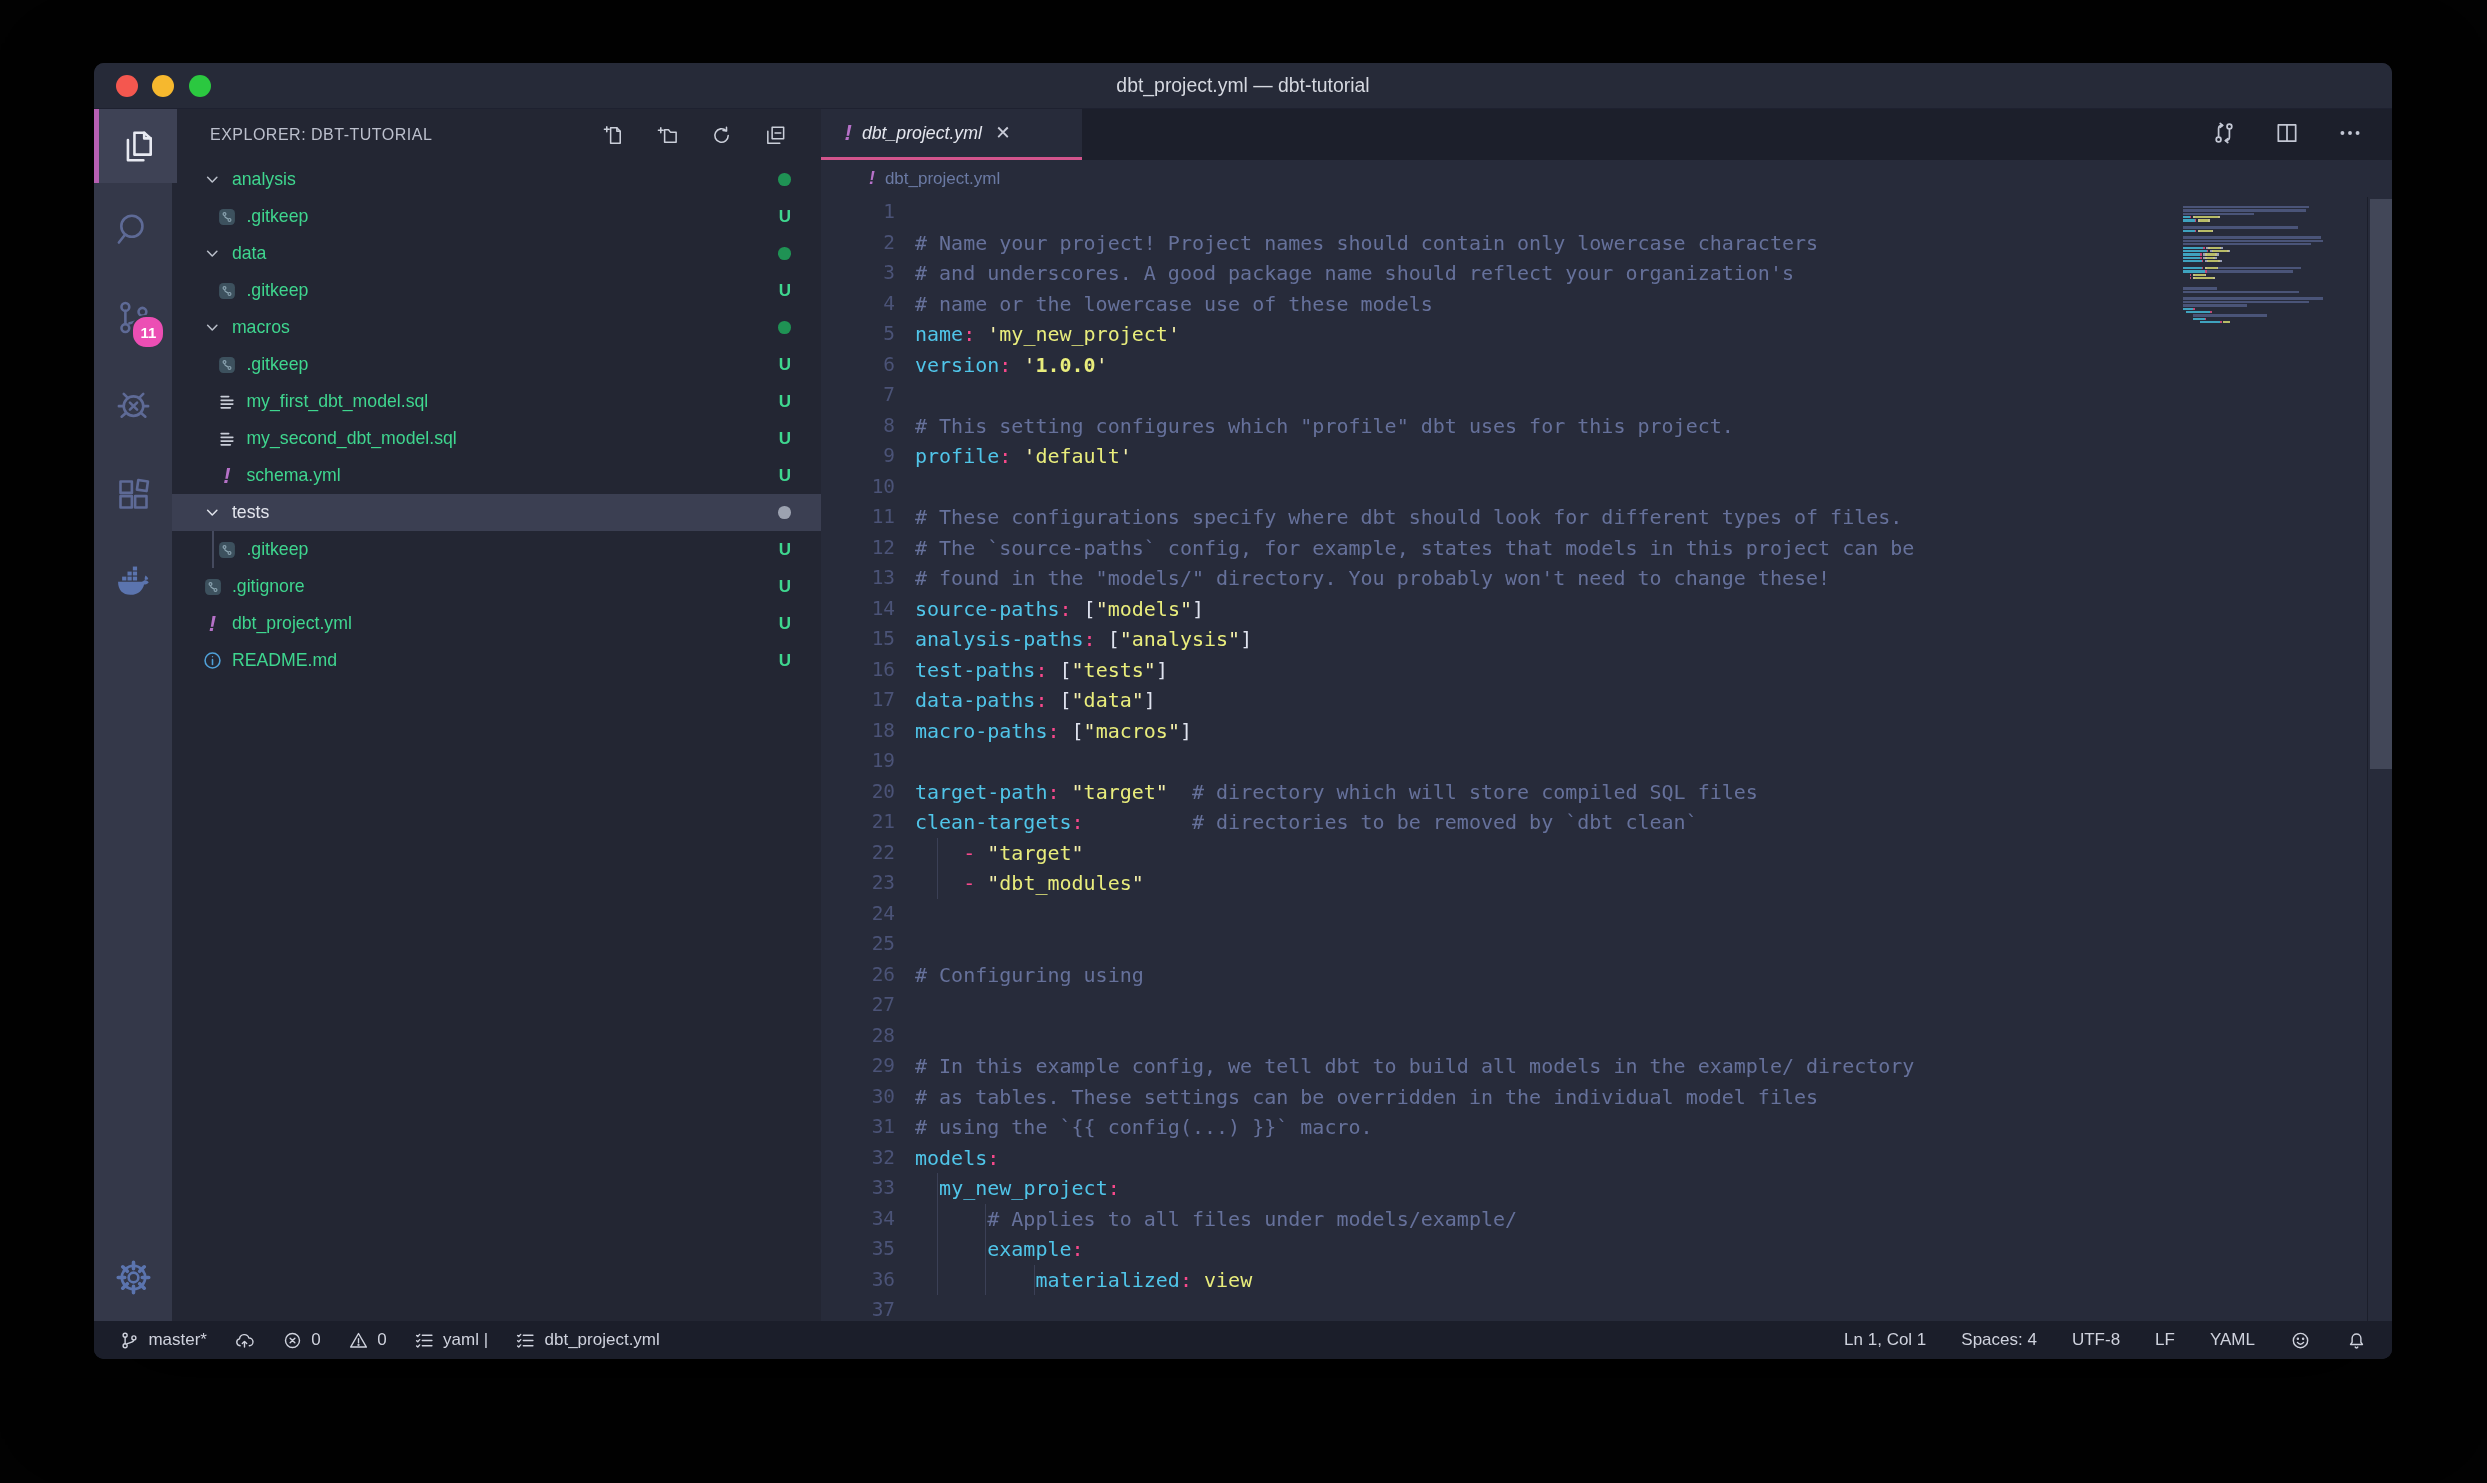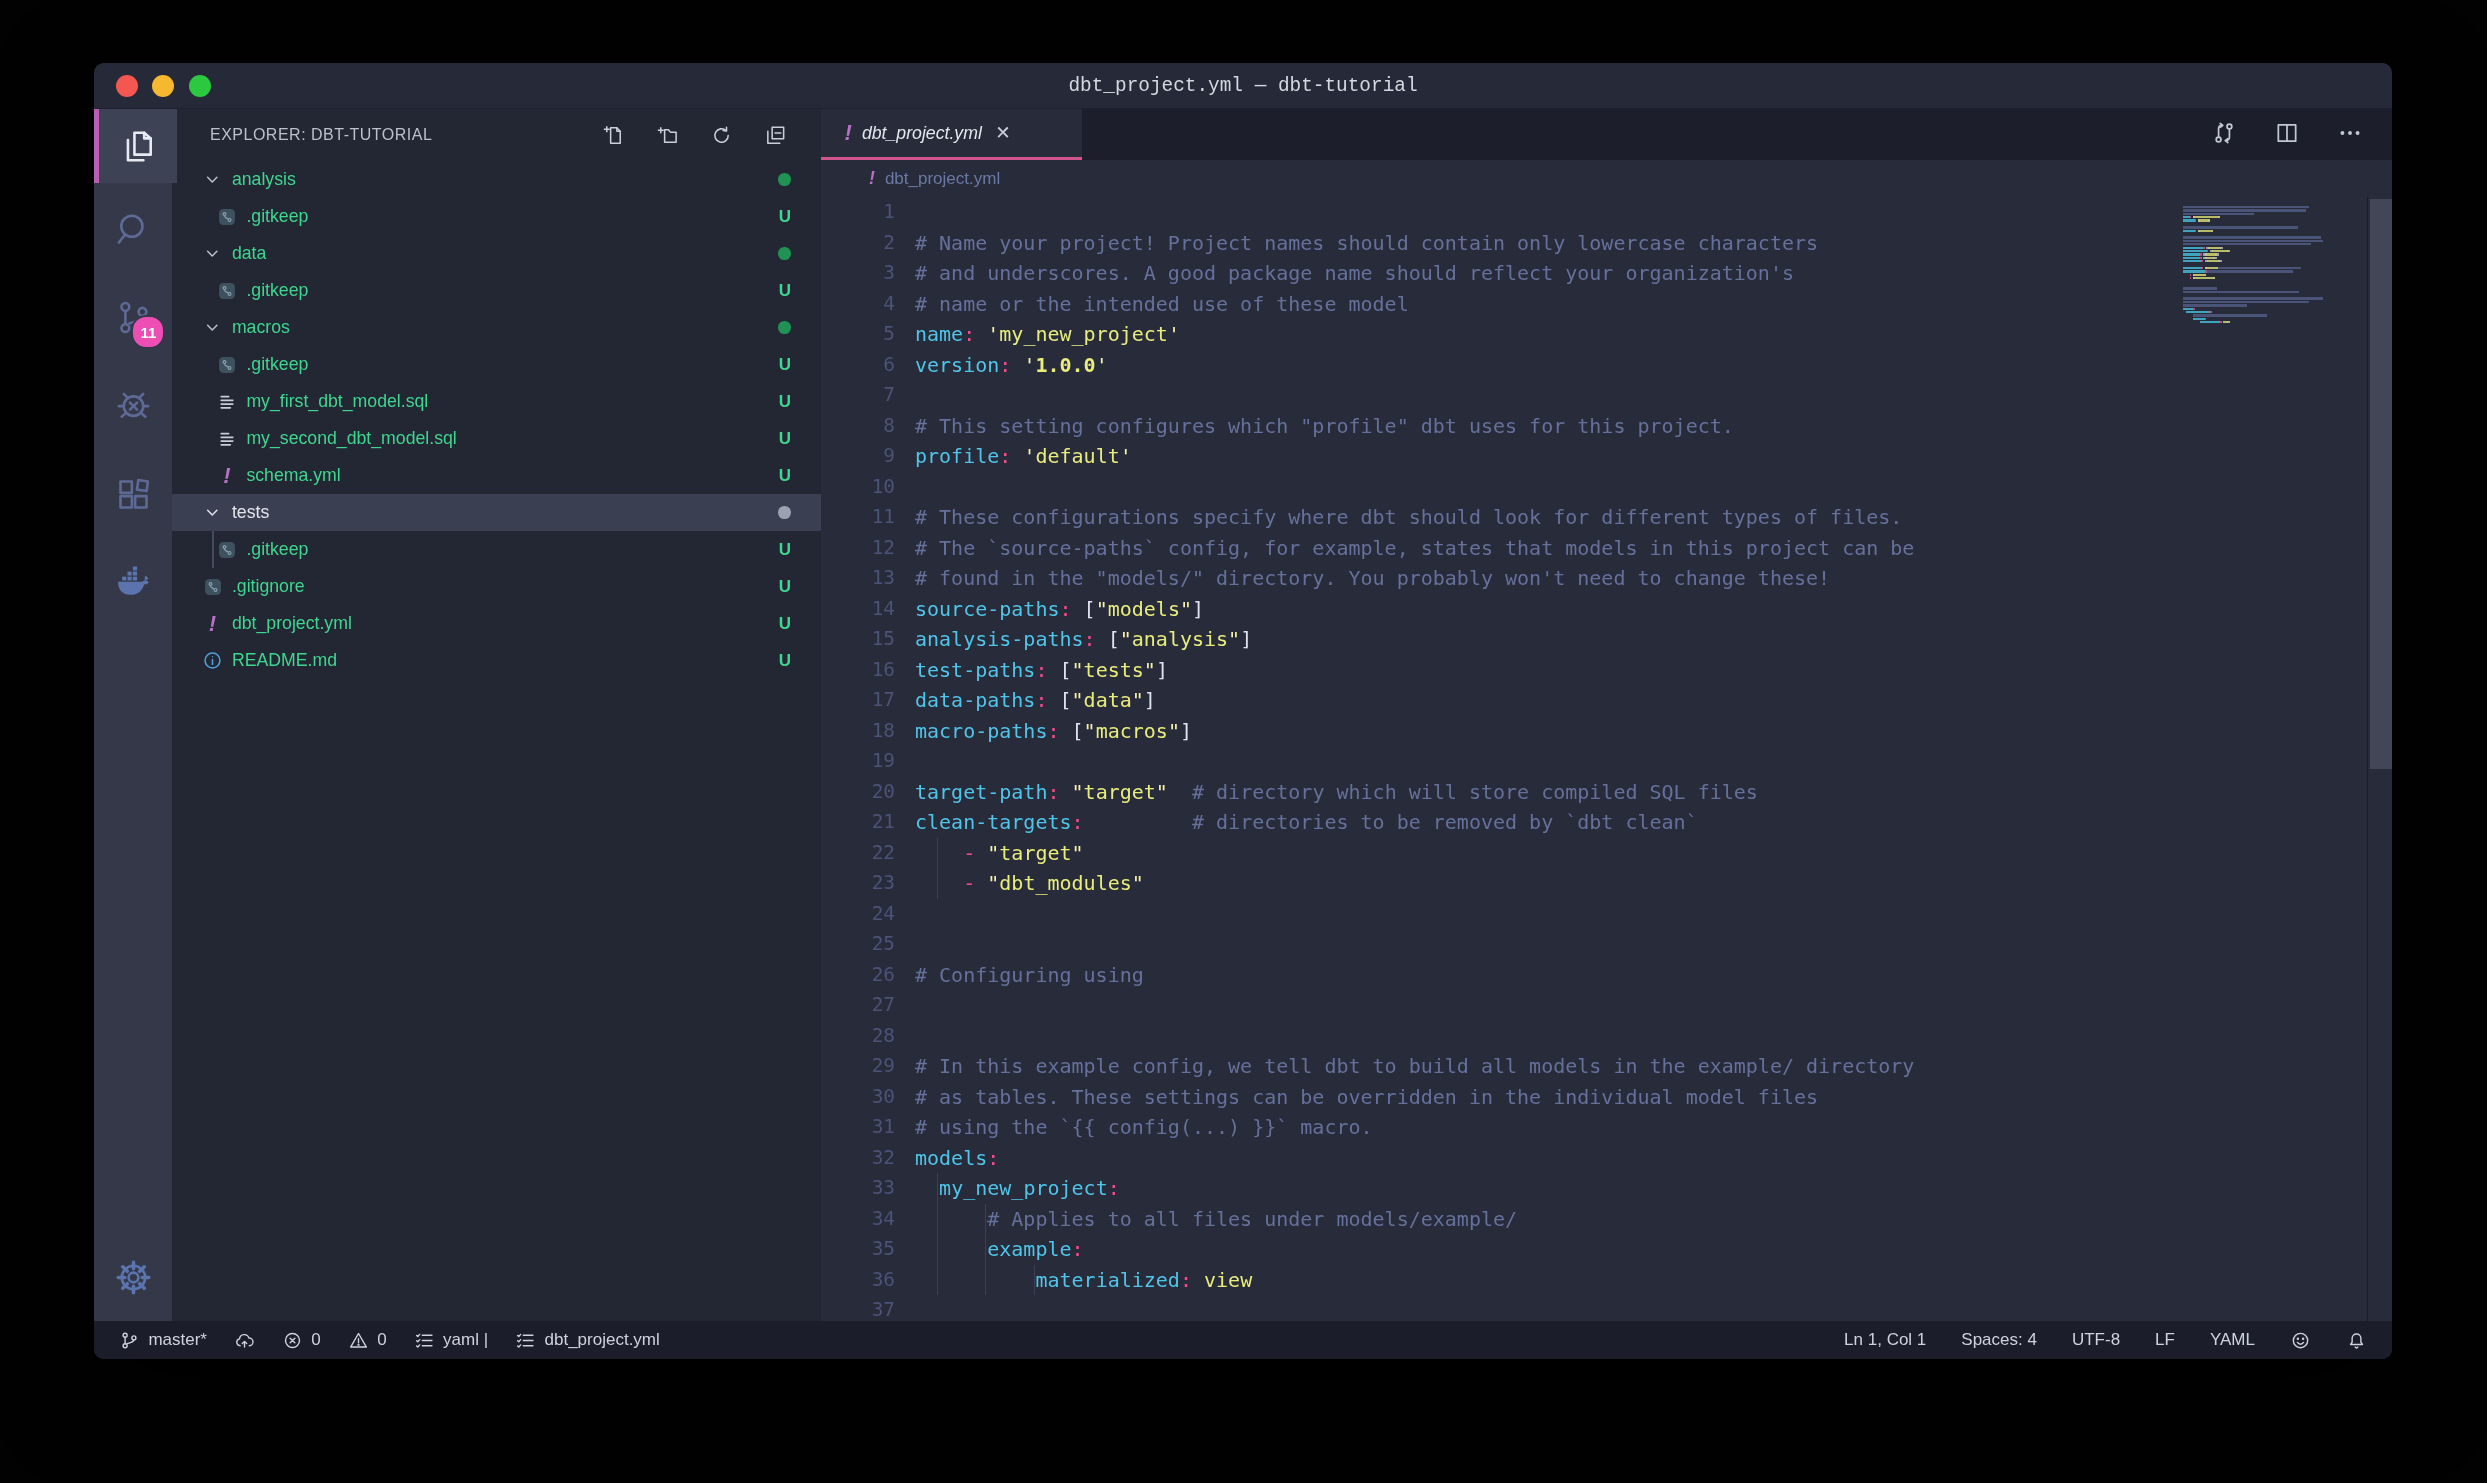--- a/index.html
+++ b/index.html
@@ -1,19 +1,19 @@
 <!DOCTYPE html>
 <html style="font-size:13.5px"><head>
 <meta charset="utf-8">
 <style>
   html,body{margin:0;padding:0;}
   body{width:2487px;height:1484px;background:#020202;font-family:"Liberation Sans",sans-serif;position:relative;overflow:hidden;}
   .window{position:absolute;left:94px;top:63px;width:2298px;height:1296px;background:#262A38;border-radius:10px;overflow:hidden;box-shadow:0 30px 93px rgba(0,0,0,0.85);display:flex;flex-direction:column;}
   
-  .titlebar{height:45px;flex:0 0 45px;background:#262A38;position:relative;display:flex;align-items:center;justify-content:center;border-bottom:0.8px solid #1e2130;font-family:Liberation Mono, monospace;}
+  .titlebar{height:45px;flex:0 0 45px;background:#262A38;position:relative;display:flex;align-items:center;justify-content:center;border-bottom:0.8px solid #1e2130;}
   .lights{position:absolute;left:22px;top:0;height:100%;display:flex;align-items:center;gap:14.3px;}
   .light{width:22px;height:22px;border-radius:50%;}
   .title{color:#D5D8E0;font-size:19.4px;}
   
   .main{flex:1;display:flex;min-height:0;}
   .activitybar{width:78px;flex:0 0 78px;background:#343849;position:relative;}
   .ab-item{position:absolute;left:0;width:78px;height:74px;display:flex;align-items:center;justify-content:center;color:#5E6A96;}
   .ab-item.active{background:#3E4255;border-left:5px solid #B75FB3;color:#E8EAF2;}
   .ab-item svg{width:39px;height:39px;}
   .ab-badge{position:absolute;right:6.7px;top:35px;min-width:30px;height:30px;border-radius:15px;background:#EC4EB4;border:2.5px solid #343849;color:#fff;font-size:15px;font-weight:bold;display:flex;align-items:center;justify-content:center;}
@@ -390,21 +390,21 @@
             <div class="code-line">
               <span class="ln">2</span>
               <span class="lc"><span class="tok-cm"># Name your project! Project names should contain only lowercase characters</span></span>
             </div>
             <div class="code-line">
               <span class="ln">3</span>
               <span class="lc"><span class="tok-cm"># and underscores. A good package name should reflect your organization's</span></span>
             </div>
             <div class="code-line">
               <span class="ln">4</span>
-              <span class="lc"><span class="tok-cm"># name or the intended use of these model</span></span>
+              <span class="lc"><span class="tok-cm"># name or the lowercase use of these models</span></span>
             </div>
             <div class="code-line">
               <span class="ln">5</span>
               <span class="lc"><span class="tok-k">name</span><span class="tok-p">:</span><span class="tok-t"> </span><span class="tok-q">'</span><span class="tok-s">my_new_project</span><span class="tok-q">'</span></span>
             </div>
             <div class="code-line">
               <span class="ln">6</span>
               <span class="lc"><span class="tok-k">version</span><span class="tok-p">:</span><span class="tok-t"> </span><span class="tok-q">'</span><span class="tok-sb">1.0.0</span><span class="tok-q">'</span></span>
             </div>
             <div class="code-line">

